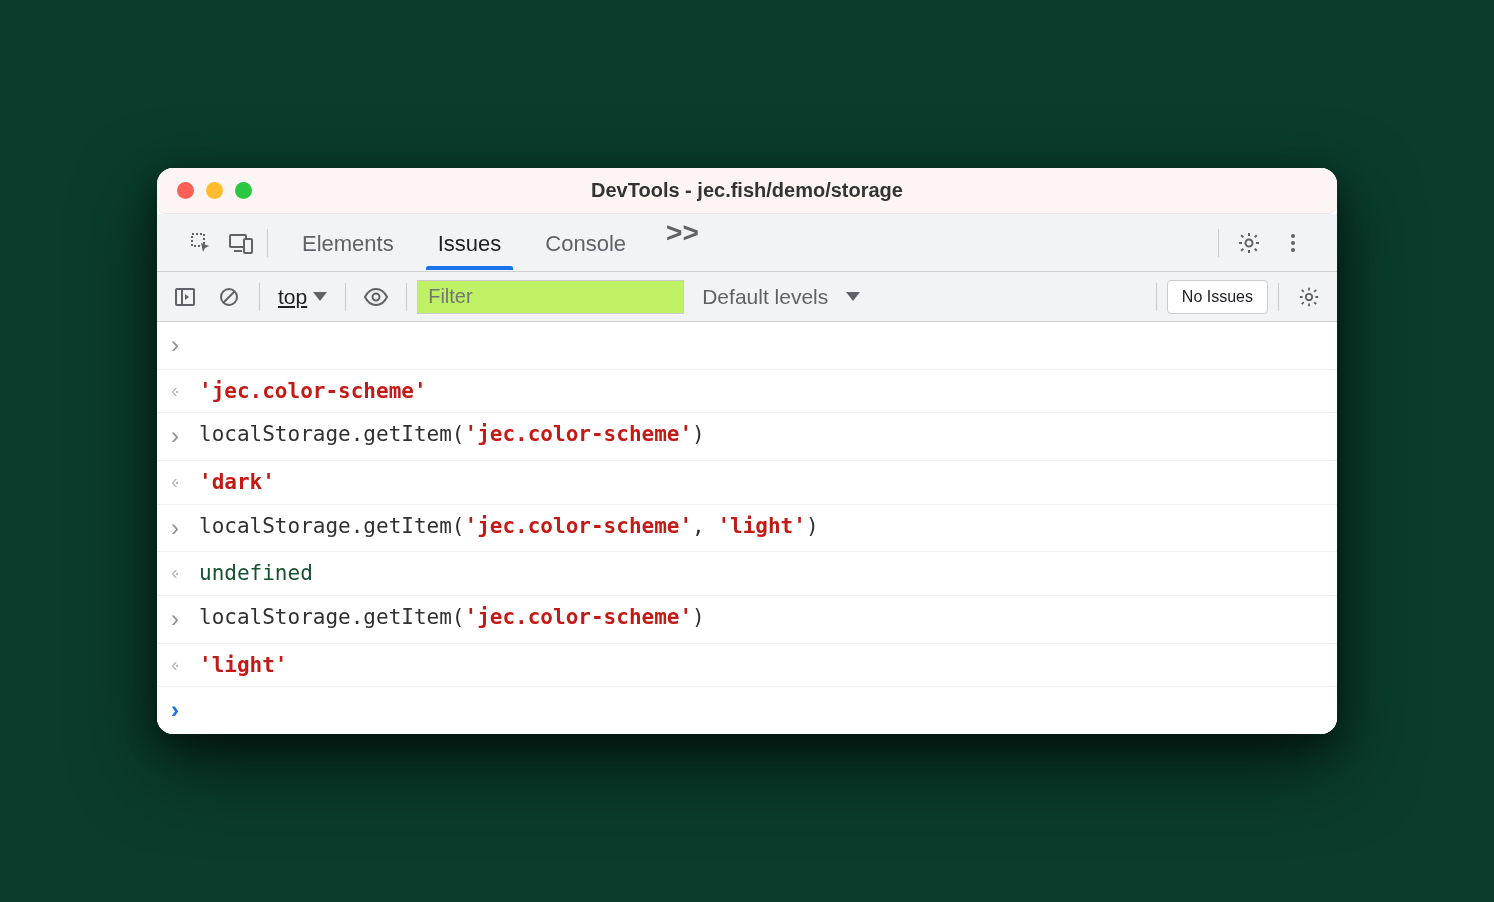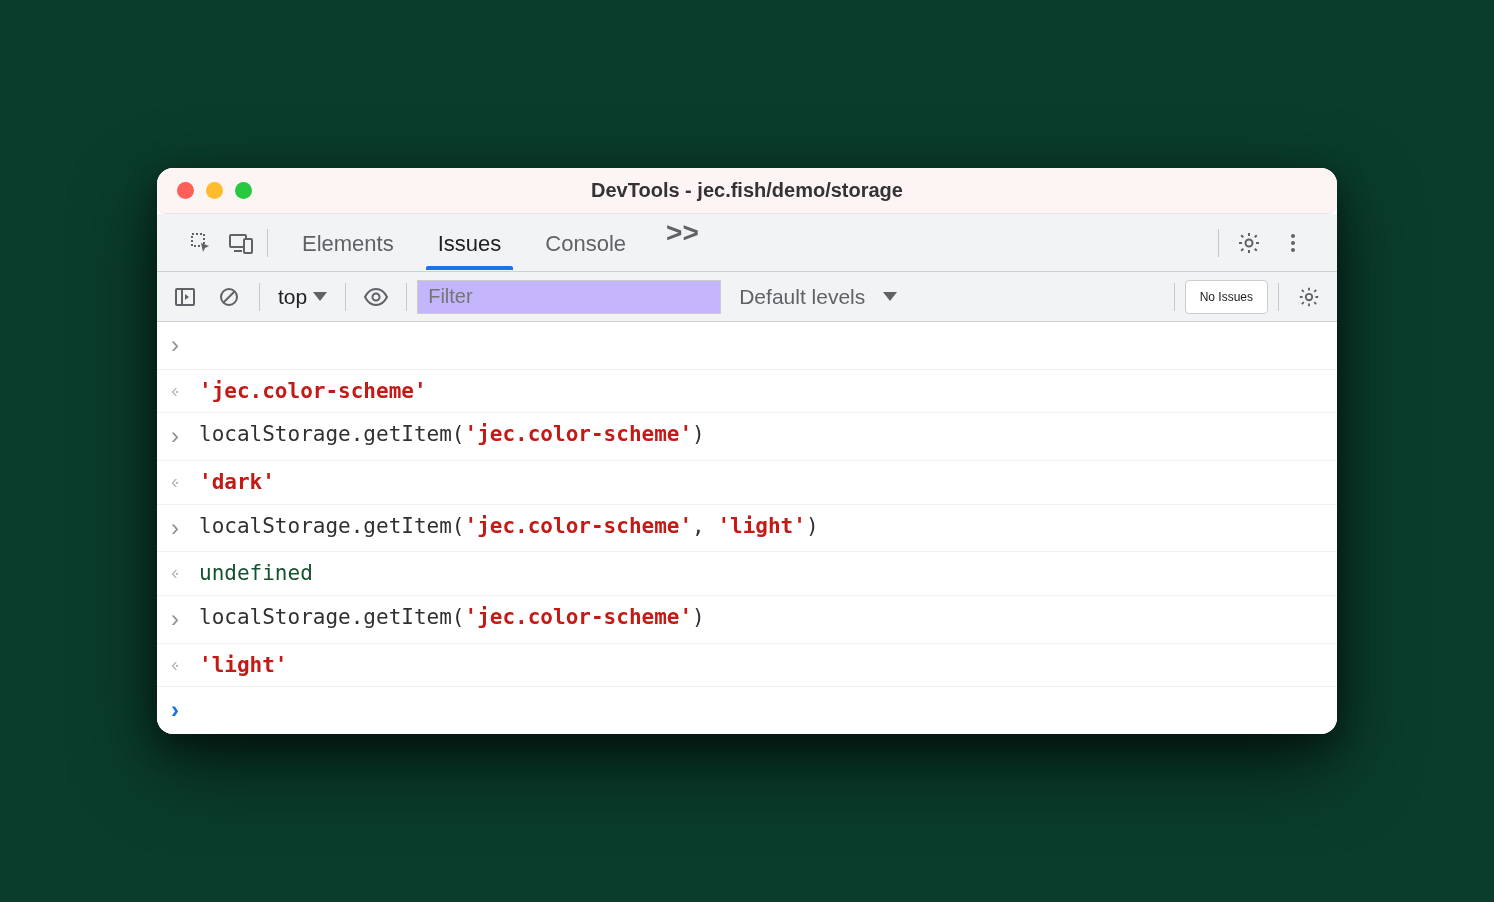--- a/index.html
+++ b/index.html
@@ -112,47 +112,48 @@
     gap: 4px;
   }
   .context-select {
     display: flex;
     align-items: center;
     font-size: 21px;
     color: #202124;
     padding: 4px 8px;
     cursor: pointer;
     gap: 6px;
+    text-decoration: underline;
   }
   .filter-input {
     height: 34px;
-    width: 304px;
+    width: 267px;
     border: 1px solid #ccc;
-    background: #c4b5fd;
+    background: #bef264;
     font-size: 20px;
     padding: 0 10px;
     color: #5f6368;
     outline: none;
   }
   .levels {
     display: flex;
     align-items: center;
     font-size: 21px;
     color: #5f6368;
     padding: 0 14px;
     gap: 18px;
     cursor: pointer;
   }
   .spacer { flex: 1; }
   .issues-btn {
     height: 34px;
     padding: 0 14px;
     border: 1px solid #ccc;
     background: #fff;
-    font-size: 12px;
+    font-size: 16px;
     color: #202124;
     display: flex;
     align-items: center;
     cursor: pointer;
     border-radius: 4px;
   }
   .console-body {
     background: #fff;
     min-height: 360px;
     font-family: "SF Mono", Menlo, Monaco, Consolas, monospace;

